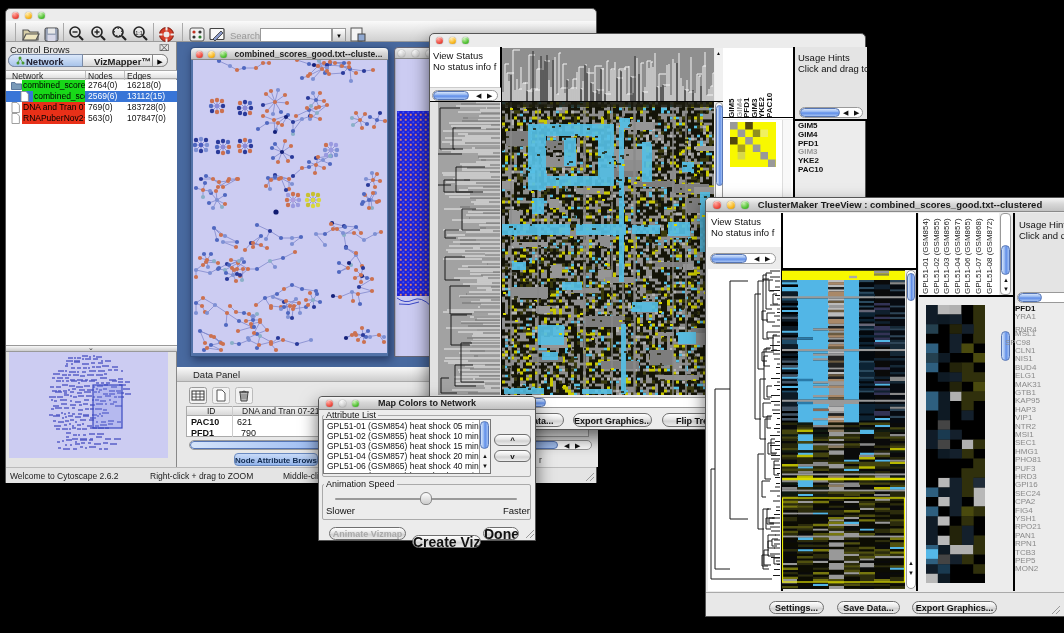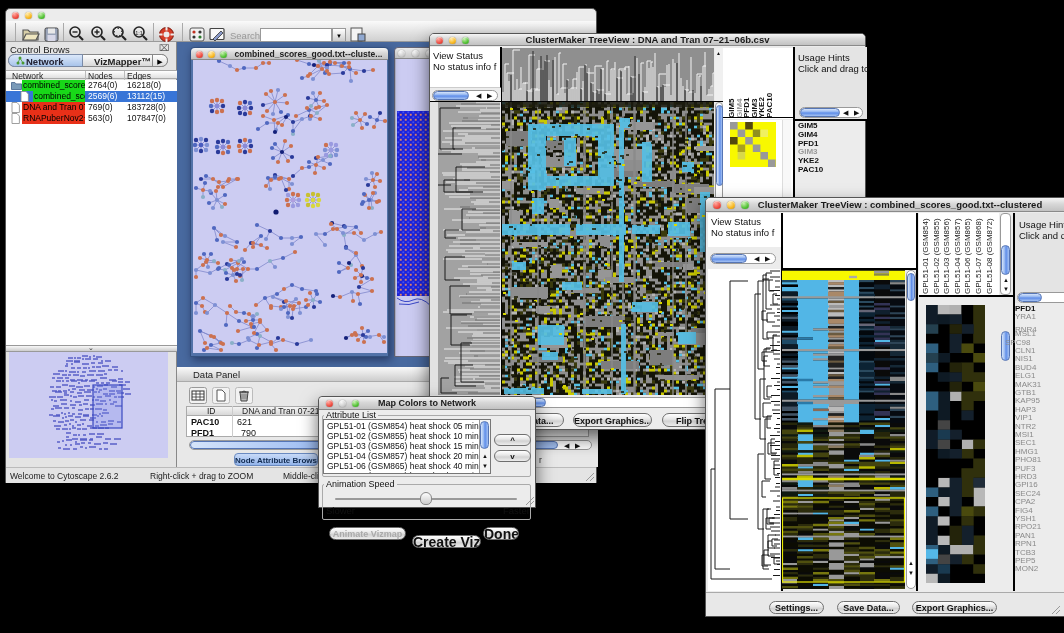--- a/index.html
+++ b/index.html
@@ -661,21 +661,20 @@
     <div class="a" style="left:0;top:458px;width:590px;height:16px;background:#e4e4e4;border-top:1px solid #bbb">
       <span class="lbl" style="left:4px;top:3px;font-size:8.5px;color:#222">Welcome to Cytoscape 2.6.2</span>
       <span class="lbl" style="left:144px;top:3px;font-size:8.5px;color:#222">Right-click + drag  to  ZOOM</span>
       <span class="lbl" style="left:277px;top:3px;font-size:8.5px;color:#222">Middle-click + drag  to  PAN</span>
       <svg class="a" style="right:1px;bottom:1px" width="10" height="10">
         <path d="M9 1L1 9M9 5L5 9" stroke="#999"></path>
       </svg>
     </div>
   </div>
 <div class="win" style="left:429px;top:33px;width:437px;height:397px;border-radius:5px 5px 0 0">
-    <div class="tb" style="height:12px;font-size:9.5px;line-height:12px">ClusterMaker TreeView : DNA and Tran 07–21–06b.csv</div>
     <div class="tl red" style="left:6px;top:2.5px;width:7px;height:7px"></div>
     <div class="tl yel" style="left:19px;top:2.5px;width:7px;height:7px"></div>
     <div class="tl grn" style="left:32px;top:2.5px;width:7px;height:7px"></div>
     <div class="a" style="left:0;top:13px;width:71px;height:41px;background:#fff;border-right:1px solid #000;border-bottom:1px solid #ccc">
       <span class="lbl" style="left:3px;top:3px;font-size:9.5px;color:#111">View Status</span>
       <span class="lbl" style="left:3px;top:14px;font-size:9.5px;color:#111">No status info f</span>
     </div>
     <div class="track" style="left:2px;top:56px;width:66px;height:11px"></div>
     <div class="gel" style="left:3px;top:57px;width:36px;height:9px"></div>
     <div class="arr" style="left:46px;top:58px">◀</div>
@@ -970,21 +969,21 @@
     <div class="lbl" style="left:309px;top:358.0px;font-size:8px;color:#8a8a8a">PEP5</div>
     <div class="lbl" style="left:309px;top:366.40000000000003px;font-size:8px;color:#8a8a8a">MON2</div>
     <div class="a" style="left:0;top:394px;width:388px;height:24px;background:#e8e8e8;border-top:1px solid #aaa"></div>
     <div class="pill" style="left:63px;top:403px;width:55px;height:13px;font-size:9px;line-height:13px">Settings...</div>
     <div class="pill" style="left:131px;top:403px;width:63px;height:13px;font-size:9px;line-height:13px">Save Data...</div>
     <div class="pill" style="left:206px;top:403px;width:85px;height:13px;font-size:9px;line-height:13px">Export Graphics...</div>
     <svg class="a" style="left:345px;top:407px" width="10" height="10">
       <path d="M9 1L1 9M9 5L5 9" stroke="#999"></path>
     </svg>
   </div>
-<div class="win" style="left:318px;top:396px;width:218px;height:112px;border-radius:4px 4px 0 0">
+<div class="win" style="left:318px;top:396px;width:218px;height:145px;border-radius:4px 4px 0 0">
     <div class="tb" style="height:13px;font-size:9px;line-height:13px">Map Colors to Network</div>
     <div class="tl red" style="left:7px;top:3px;width:7px;height:7px"></div>
     <div class="tl gray" style="left:20px;top:3px;width:7px;height:7px"></div>
     <div class="tl grn" style="left:33px;top:3px;width:7px;height:7px"></div>
     <div class="a" style="left:3px;top:18px;width:209px;height:62px;border:1px solid #aaa;border-radius:2px"></div>
     <div class="lbl" style="left:5px;top:13px;font-size:9px;color:#111;background:#ececec;padding:0 2px">Attribute List</div>
     <div class="a" style="left:4px;top:22px;width:168px;height:55px;background:#fff;border:1px solid #777;overflow:hidden">
       <div class="lbl" style="left:3px;top:1px;font-size:8.5px;color:#111">GPL51-01 (GSM854) heat shock 05 min</div>
       <div class="lbl" style="left:3px;top:11px;font-size:8.5px;color:#111">GPL51-02 (GSM855) heat shock 10 min</div>
       <div class="lbl" style="left:3px;top:21px;font-size:8.5px;color:#111">GPL51-03 (GSM856) heat shock 15 min</div>

